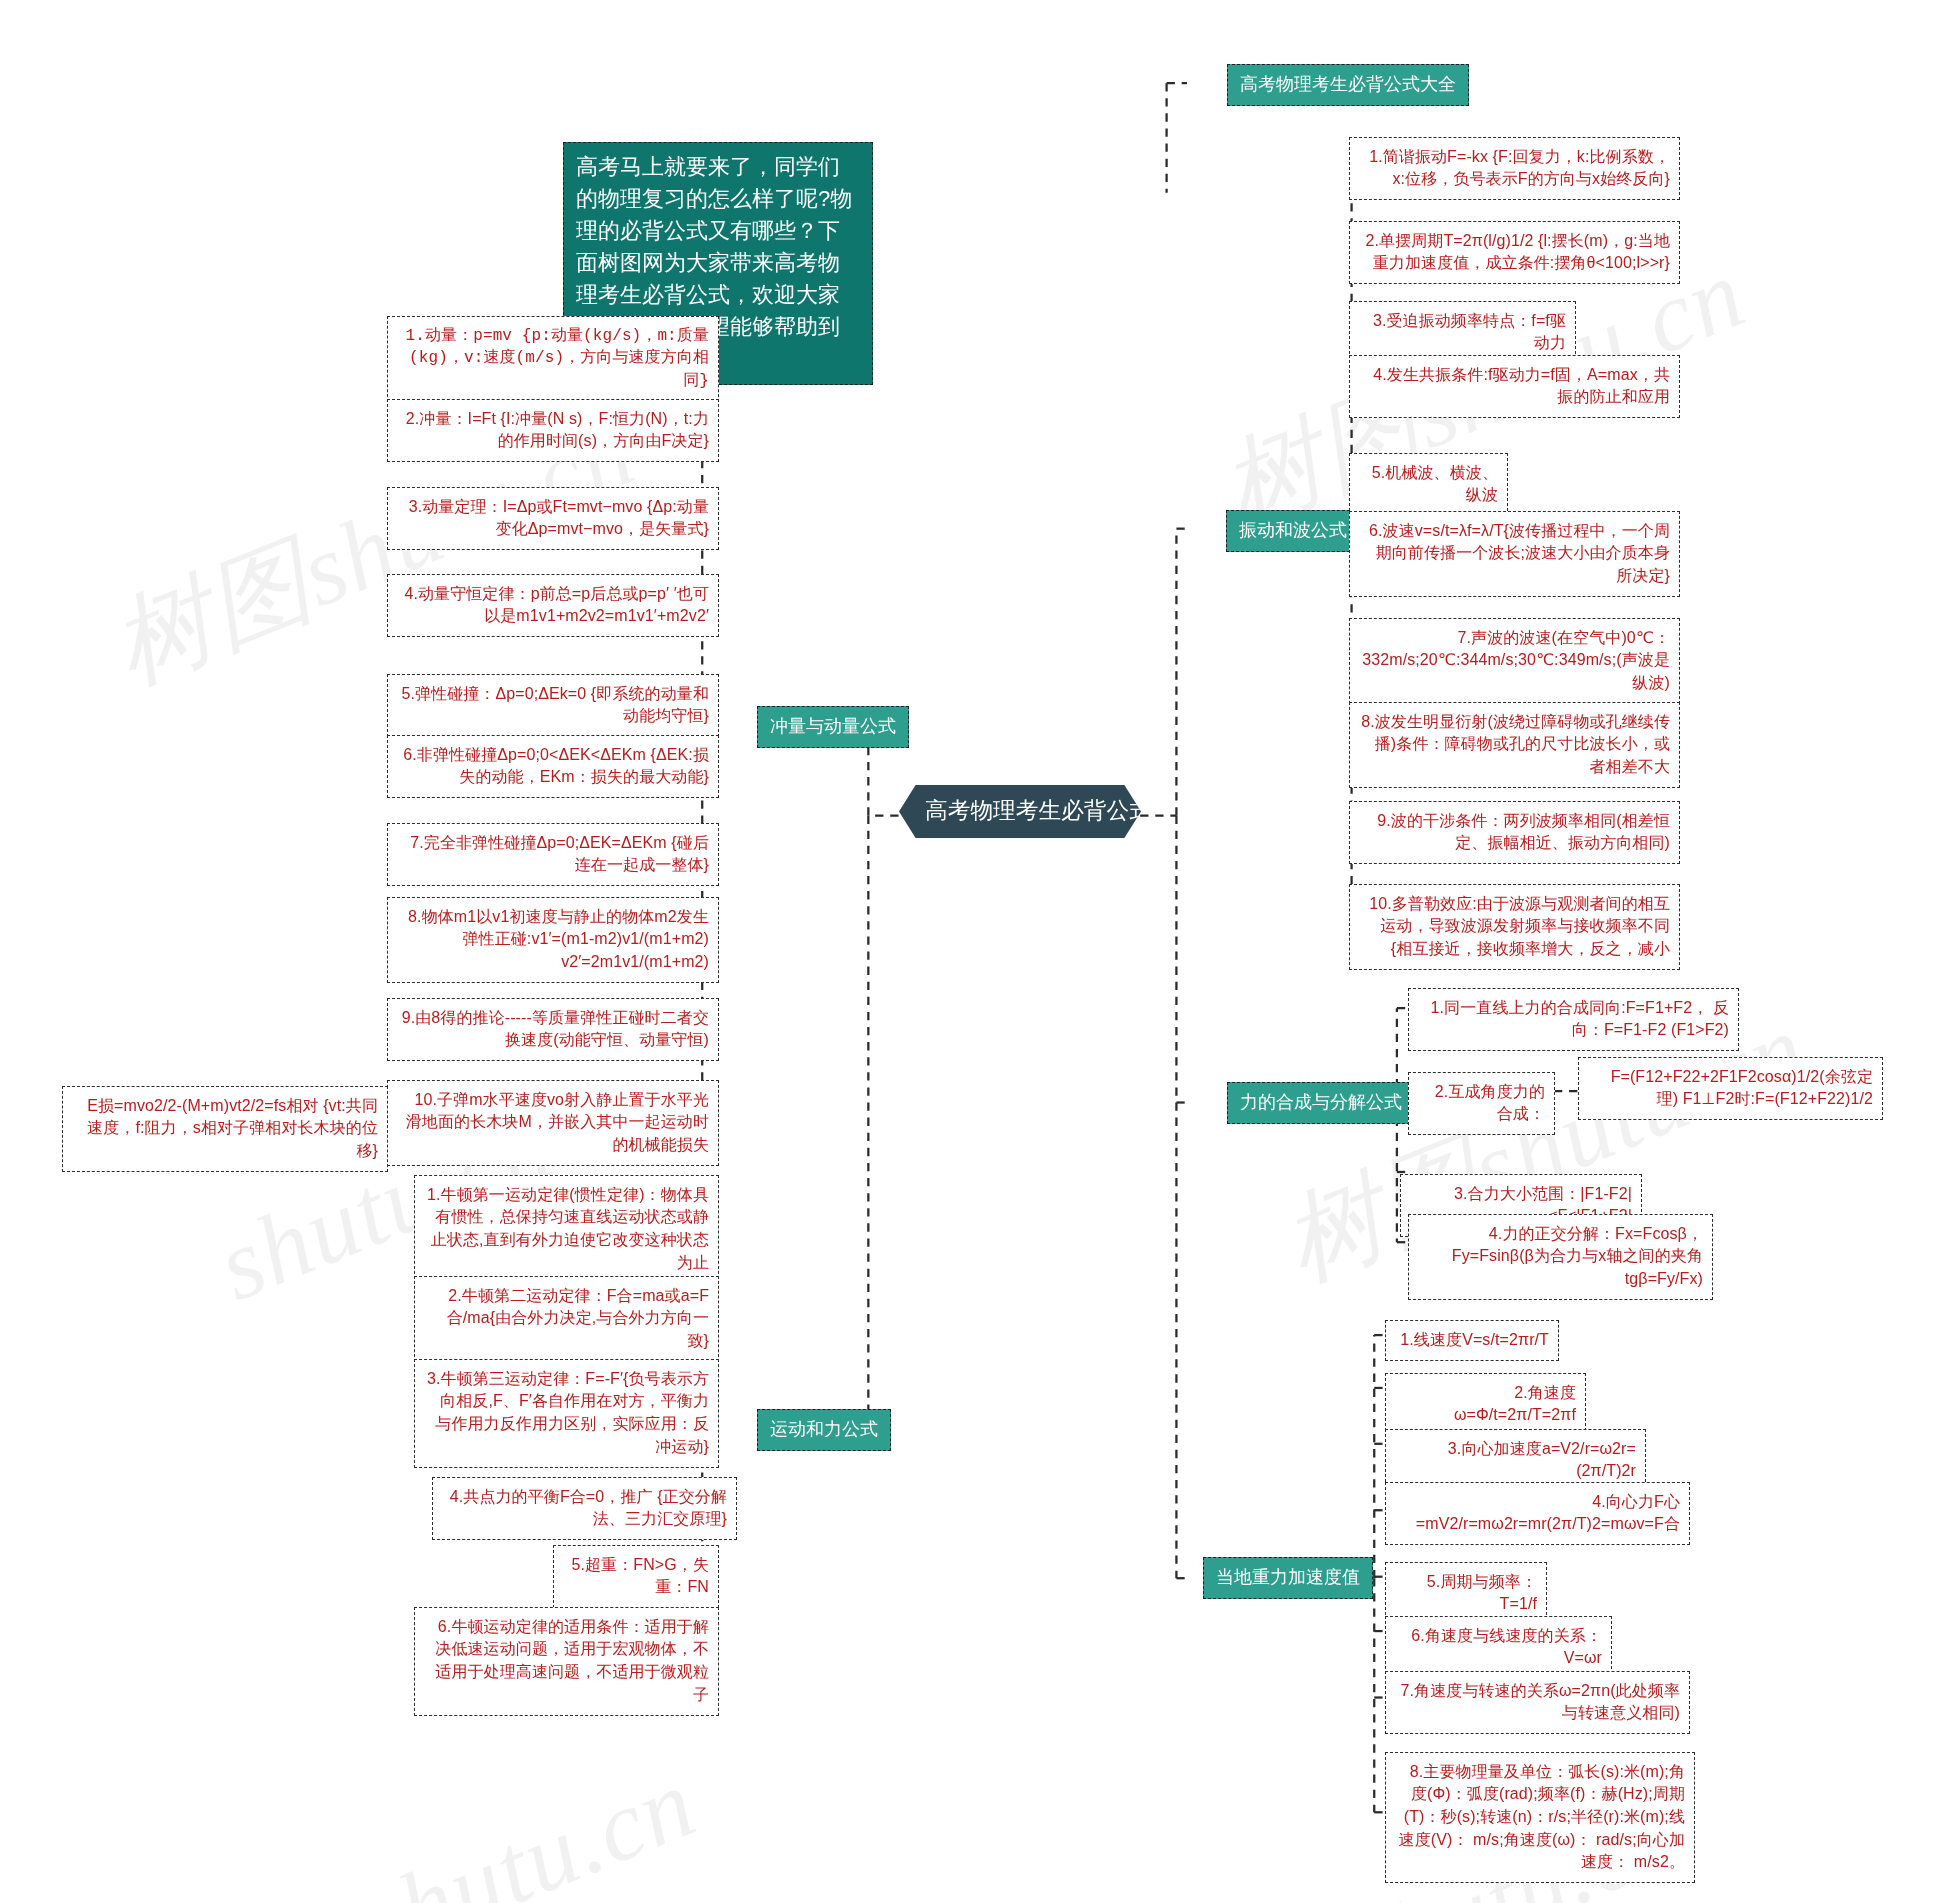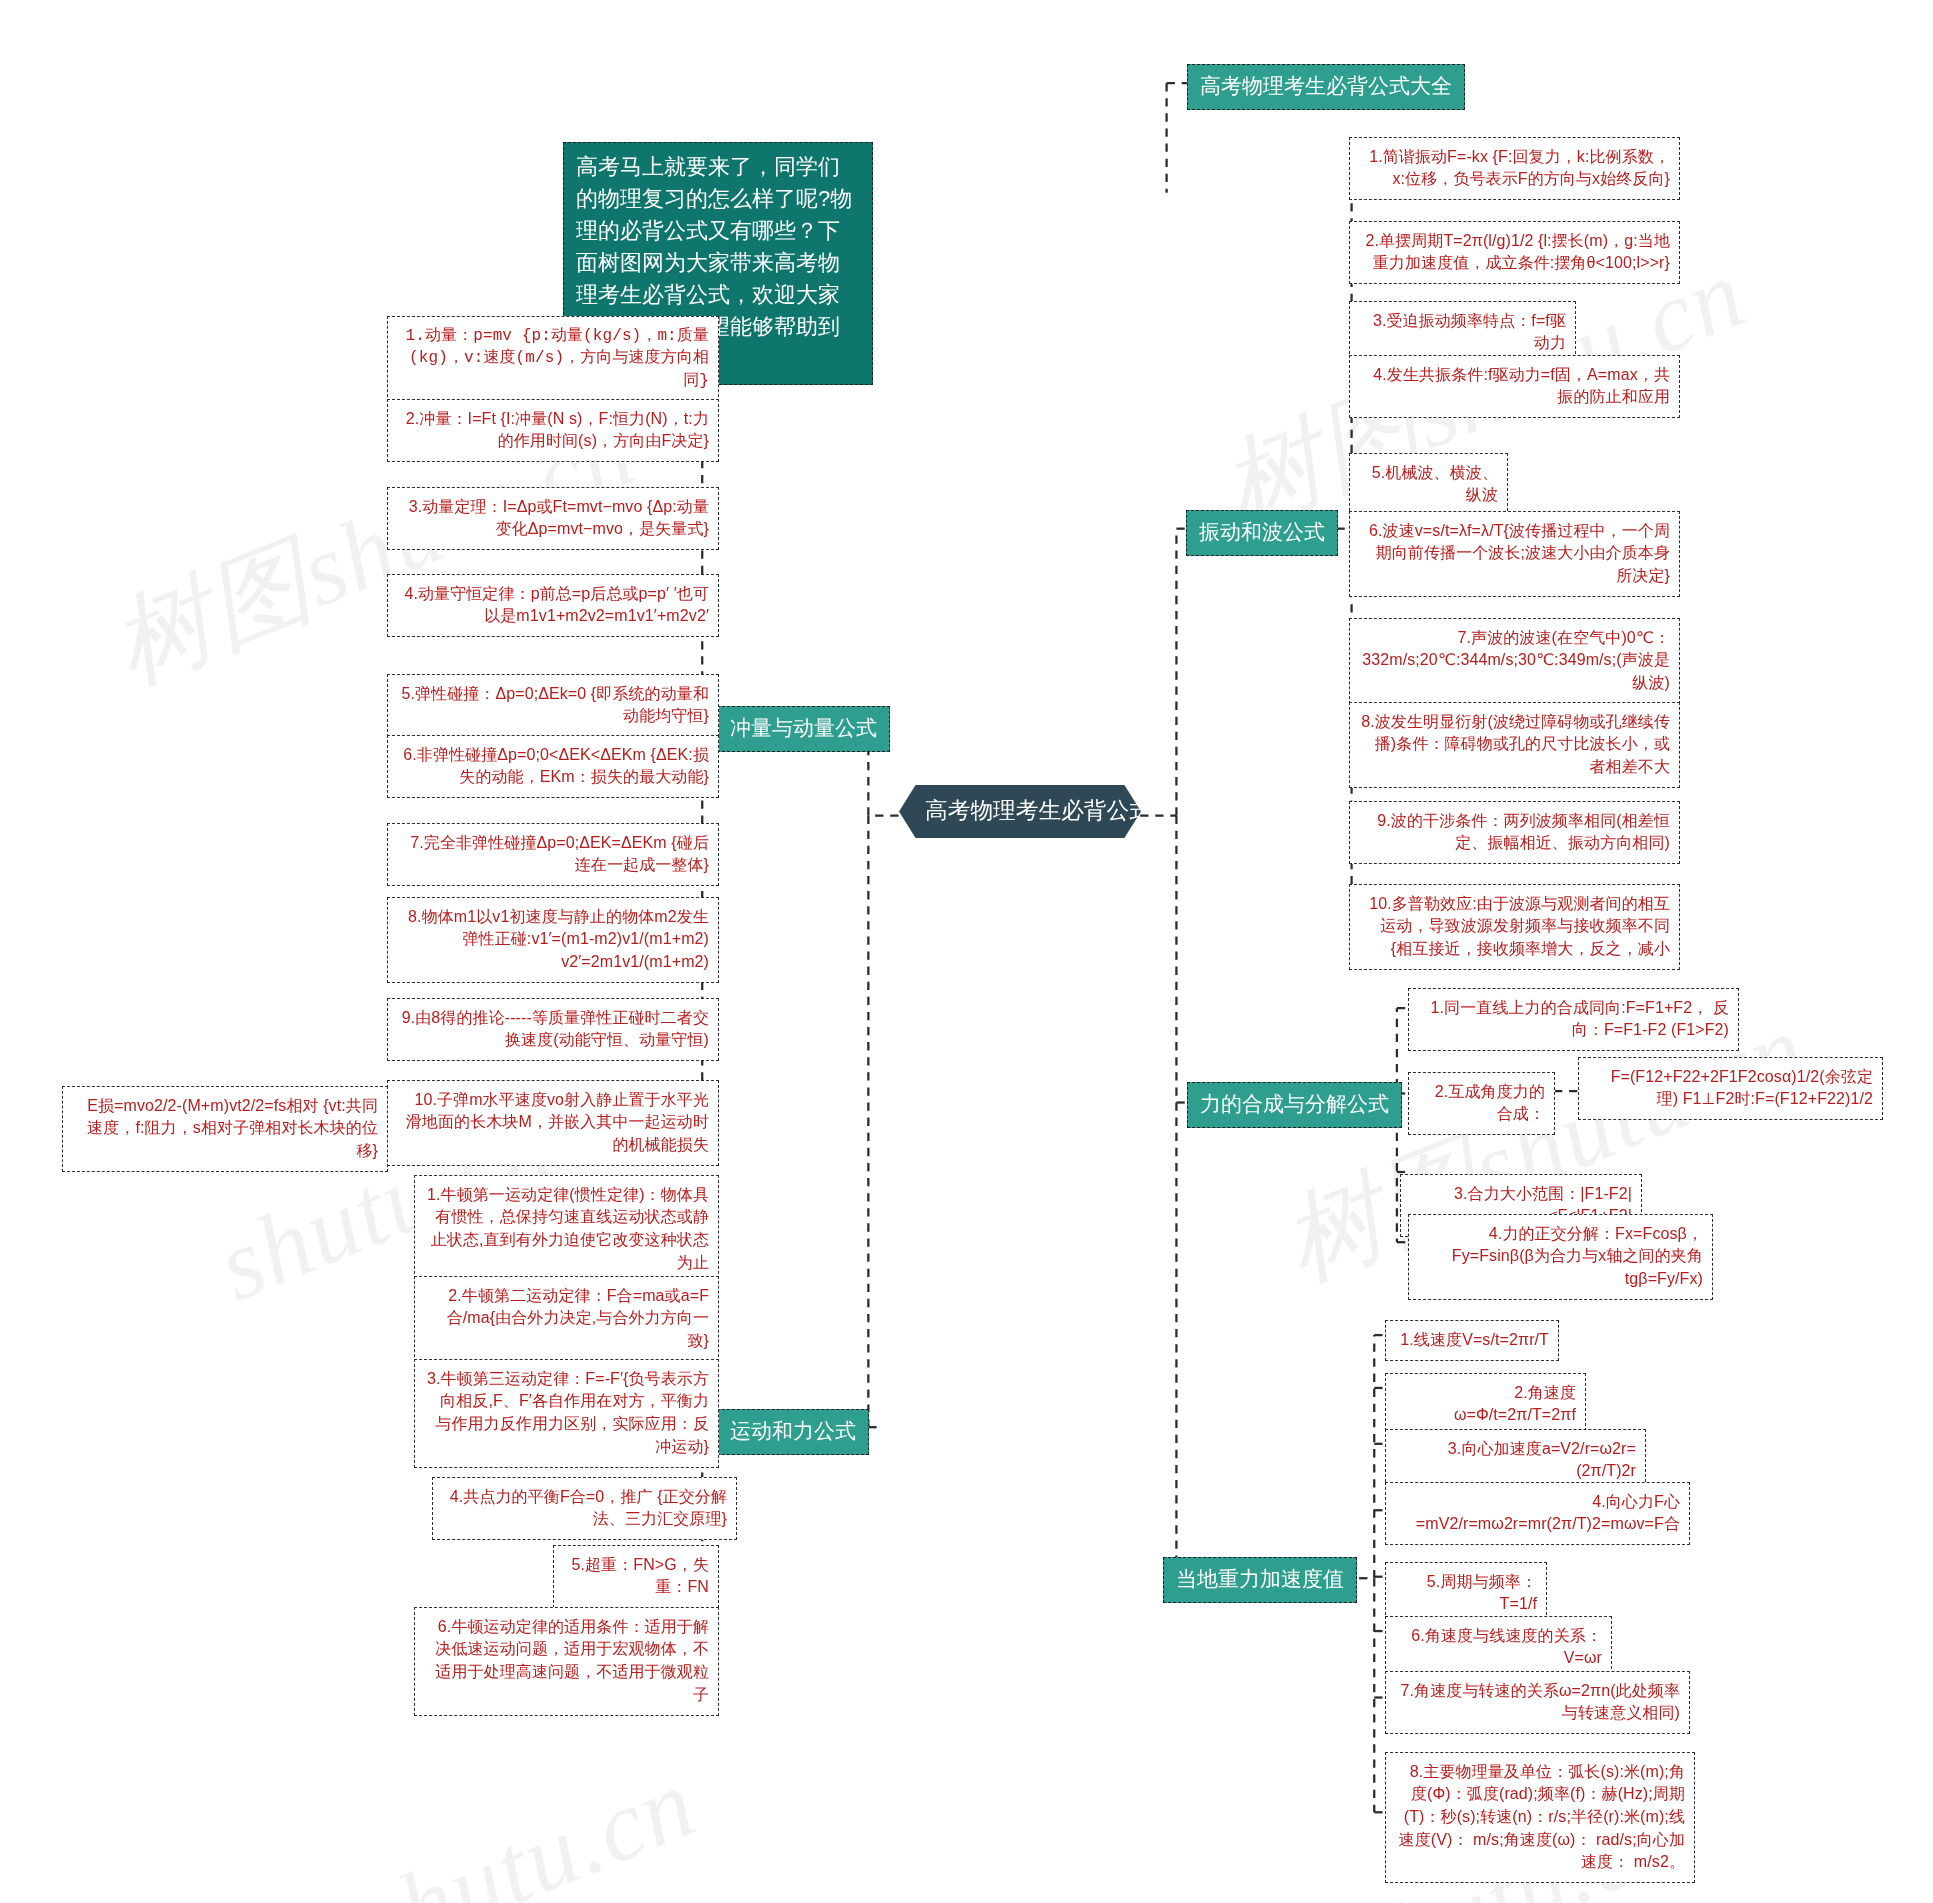--- a/index.html
+++ b/index.html
@@ -38,25 +38,26 @@
     font-size:16px;
     line-height:1.42;
     padding:7.6px 9px 8.3px 10.6px;
     letter-spacing:0.1px;
     text-align:right;
   }
   .topic{
     background:#2e9e8f;
     border:1.5px dashed #1f1f1f;
     color:#ffffff;
-    font-size:21px;
+    font-size:18px;
     line-height:1.25;
     padding:8.3px 12px 9px 12px;
     white-space:nowrap;
     font-weight:400;
+    margin-left:40px;
   }
   .intro{
     background:#0f766e;
     border:1.5px dashed #1f1f1f;
     color:#ffffff;
     font-size:22px;
     line-height:1.45;
     padding:8.3px 11.3px 9.8px 12px;
   }
   

